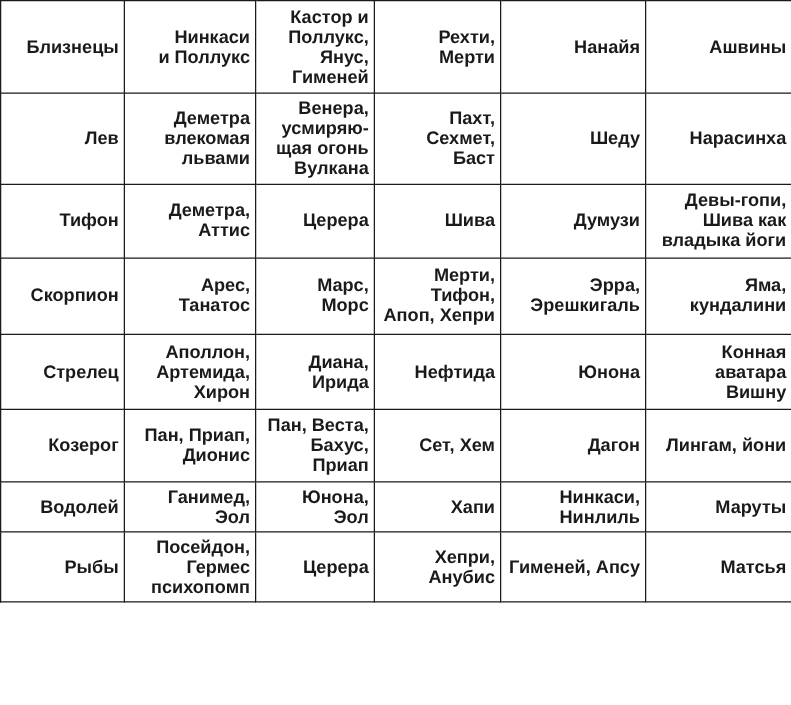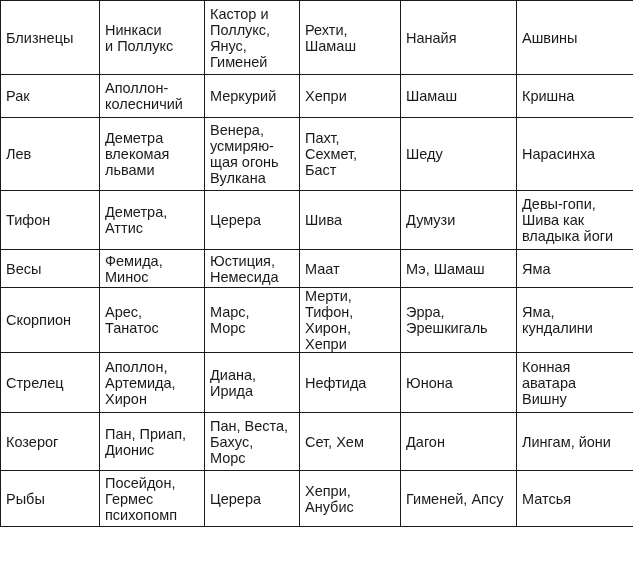--- a/index.html
+++ b/index.html
@@ -22,23 +22,24 @@
     width: 633px;
     font-family: "Liberation Sans", sans-serif;
     font-size: 14.5px;
     line-height: 16px;
     color: #1a1a1a;
   }
   table.zodiac td {
     border: 1.5px solid #1a1a1a;
     padding: 0 4px 0 5px;
     vertical-align: middle;
-    text-align: left;
+    text-align: right;
     white-space: pre-line;
     overflow: hidden;
+    font-weight: bold;
   }
   col.c0 { width: 99px; }
   col.c1 { width: 105px; }
   col.c2 { width: 95px; }
   col.c3 { width: 101px; }
   col.c4 { width: 116px; }
   col.c5 { width: 117px; }
   tr.r0 td { height: 73px; }
   tr.r1 td { height: 42px; }
   tr.r2 td { height: 72px; }
@@ -65,32 +66,23 @@
   <tbody>
     <tr class="r0">
       <td>Близнецы</td>
       <td>Нинкаси
 и Поллукс</td>
       <td>Кастор и
 Поллукс,
 Янус,
 Гименей</td>
       <td>Рехти,
-Шамаш</td>
+Мерти</td>
       <td>Нанайя</td>
       <td>Ашвины</td>
-    </tr>
-    <tr class="r1">
-      <td>Рак</td>
-      <td>Аполлон-
-колесничий</td>
-      <td>Меркурий</td>
-      <td>Хепри</td>
-      <td>Шамаш</td>
-      <td>Кришна</td>
     </tr>
     <tr class="r2">
       <td>Лев</td>
       <td>Деметра
 влекомая
 львами</td>
       <td>Венера,
 усмиряю-
 щая огонь
 Вулкана</td>
@@ -104,39 +96,29 @@
       <td>Тифон</td>
       <td>Деметра,
 Аттис</td>
       <td>Церера</td>
       <td>Шива</td>
       <td>Думузи</td>
       <td>Девы-гопи,
 Шива как
 владыка йоги</td>
     </tr>
-    <tr class="r4">
-      <td>Весы</td>
-      <td>Фемида,
-Минос</td>
-      <td>Юстиция,
-Немесида</td>
-      <td>Маат</td>
-      <td>Мэ, Шамаш</td>
-      <td>Яма</td>
-    </tr>
     <tr class="r5">
       <td>Скорпион</td>
       <td>Арес,
 Танатос</td>
       <td>Марс,
 Морс</td>
       <td>Мерти,
 Тифон,
-Хирон, Хепри</td>
+Апоп, Хепри</td>
       <td>Эрра,
 Эрешкигаль</td>
       <td>Яма,
 кундалини</td>
     </tr>
     <tr class="r6">
       <td>Стрелец</td>
       <td>Аполлон,
 Артемида,
 Хирон</td>
@@ -147,24 +129,34 @@
       <td>Конная
 аватара
 Вишну</td>
     </tr>
     <tr class="r7">
       <td>Козерог</td>
       <td>Пан, Приап,
 Дионис</td>
       <td>Пан, Веста,
 Бахус,
-Морс</td>
+Приап</td>
       <td>Сет, Хем</td>
       <td>Дагон</td>
       <td>Лингам, йони</td>
+    </tr>
+    <tr class="r8">
+      <td>Водолей</td>
+      <td>Ганимед,
+Эол</td>
+      <td>Юнона, Эол</td>
+      <td>Хапи</td>
+      <td>Нинкаси,
+Нинлиль</td>
+      <td>Маруты</td>
     </tr>
     <tr class="r9">
       <td>Рыбы</td>
       <td>Посейдон,
 Гермес
 психопомп</td>
       <td>Церера</td>
       <td>Хепри,
 Анубис</td>
       <td>Гименей, Апсу</td>

